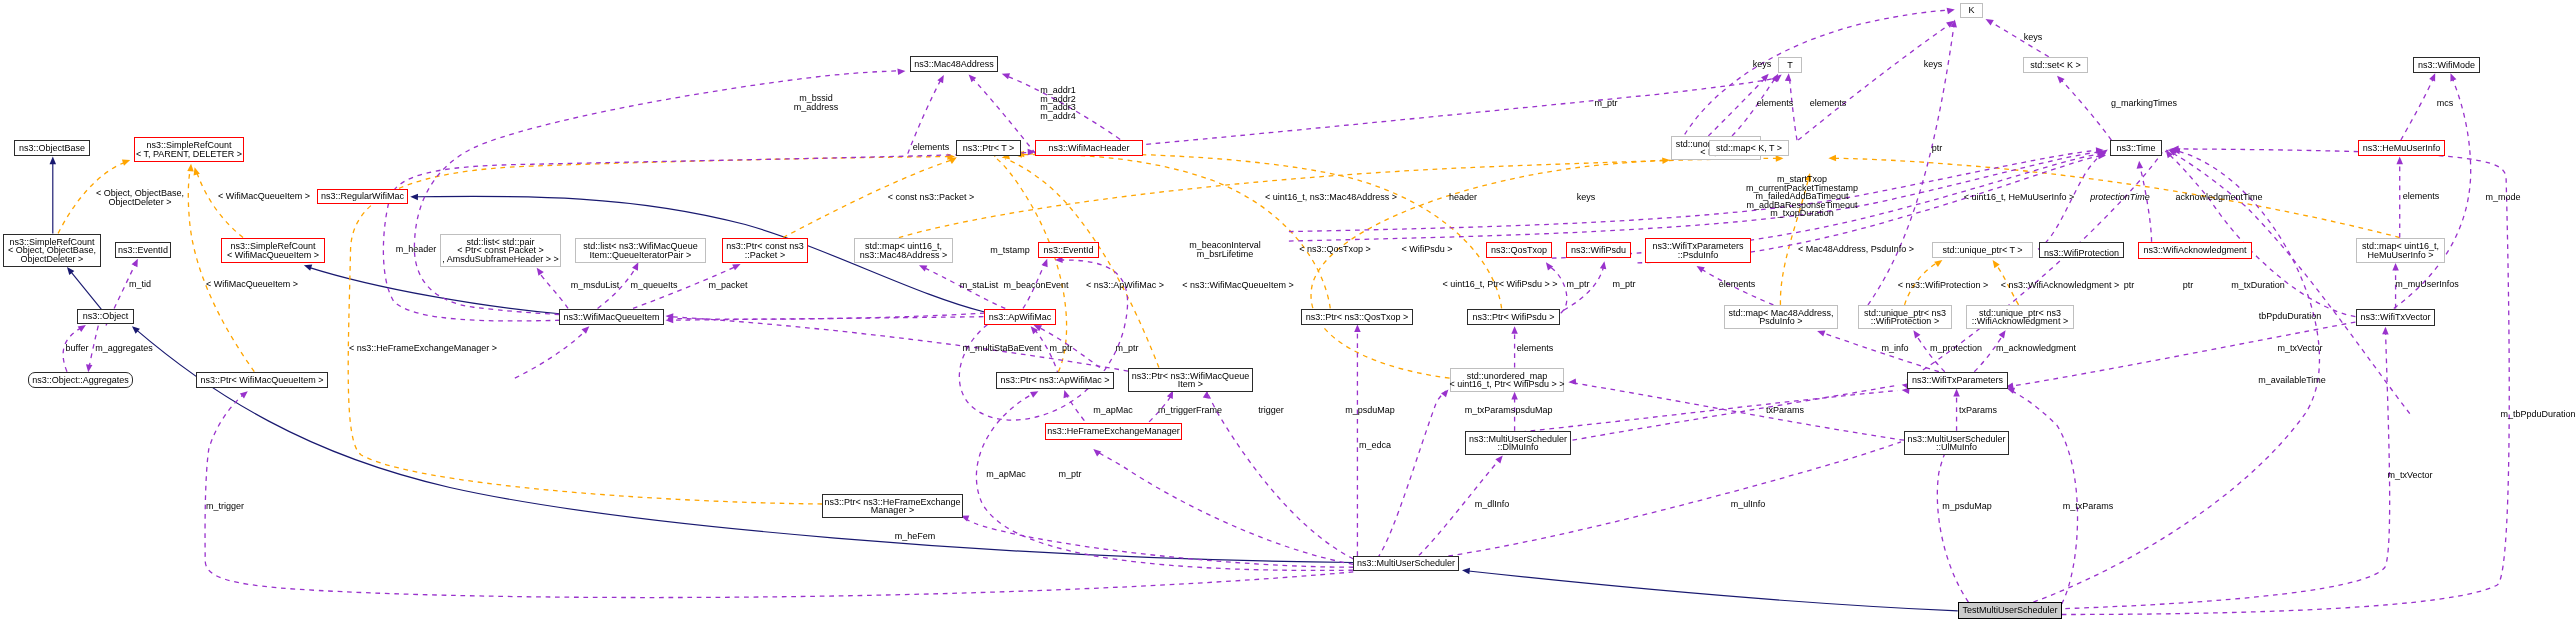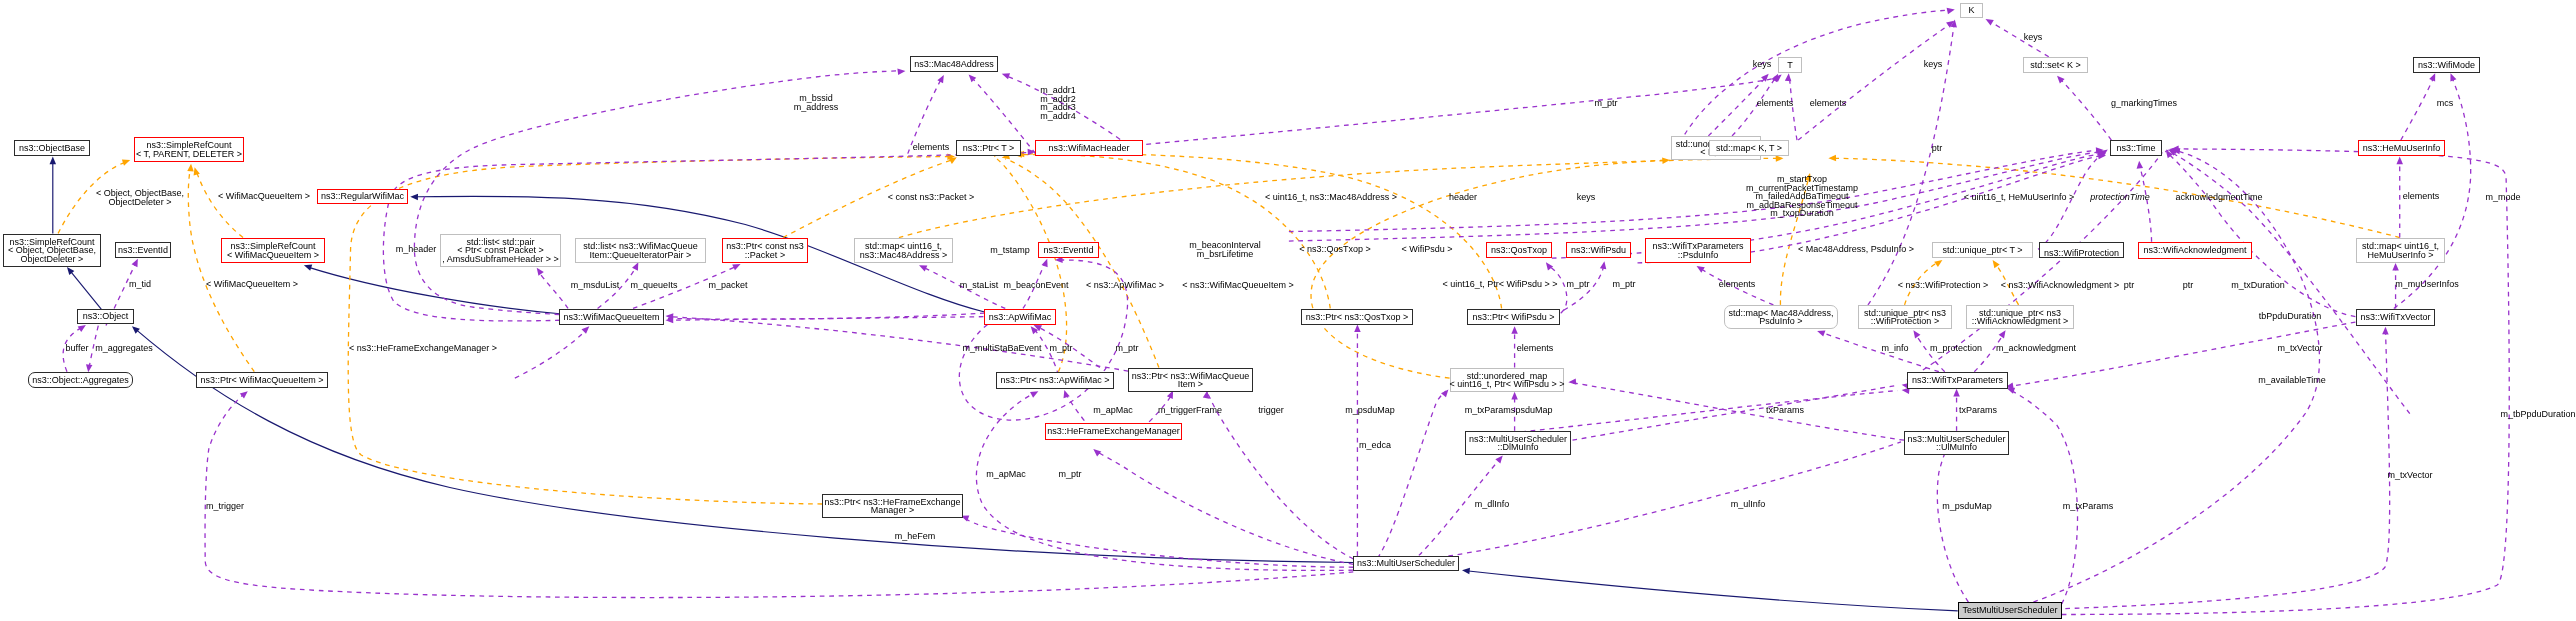--- a/index.html
+++ b/index.html
@@ -243,21 +243,21 @@
       <div class="node solid" style="left: 822px; top: 494px; width: 141px; height: 24px;"><span>ns3::Ptr&lt; ns3::HeFrameExchange
 Manager &gt;</span></div>
       <div class="node solid" style="left: 1301px; top: 309px; width: 112px; height: 16px;"><span>ns3::Ptr&lt; ns3::QosTxop &gt;</span></div>
       <div class="node light" style="left: 1450px; top: 368px; width: 114px; height: 24px;"><span>std::unordered_map
 &lt; uint16_t, Ptr&lt; WifiPsdu &gt; &gt;</span></div>
       <div class="node red" style="left: 1486px; top: 242px; width: 66px; height: 16px;"><span>ns3::QosTxop</span></div>
       <div class="node red" style="left: 1566px; top: 242px; width: 65px; height: 16px;"><span>ns3::WifiPsdu</span></div>
       <div class="node solid" style="left: 1467px; top: 309px; width: 93px; height: 16px;"><span>ns3::Ptr&lt; WifiPsdu &gt;</span></div>
       <div class="node red" style="left: 1645px; top: 238px; width: 106px; height: 25.4px;"><span>ns3::WifiTxParameters
 ::PsduInfo</span></div>
-      <div class="node light" style="left: 1724px; top: 305px; width: 114px; height: 24px; border-radius: 7px;"><span>std::map&lt; Mac48Address,
+      <div class="node light" style="left: 1724px; top: 305px; width: 114px; height: 24px;"><span>std::map&lt; Mac48Address,
 PsduInfo &gt;</span></div>
       <div class="node solid" style="left: 1465px; top: 431px; width: 106px; height: 24px;"><span>ns3::MultiUserScheduler
 ::DlMuInfo</span></div>
       <div class="node solid" style="left: 1353px; top: 556px; width: 106px; height: 15.4px;"><span>ns3::MultiUserScheduler</span></div>
       <div class="node light" style="left: 1671px; top: 136px; width: 90px; height: 24px;"><span>std::unordered_map
 &lt; K, T &gt;</span></div>
       <div class="node light" style="left: 1709px; top: 140px; width: 80px; height: 16px;"><span>std::map&lt; K, T &gt;</span></div>
       <div class="node light" style="left: 1778px; top: 57px; width: 24px; height: 16px;"><span>T</span></div>
       <div class="node light" style="left: 1960px; top: 3px; width: 23px; height: 15.4px;"><span>K</span></div>
       <div class="node light" style="left: 2023px; top: 57px; width: 65px; height: 16px;"><span>std::set&lt; K &gt;</span></div>

